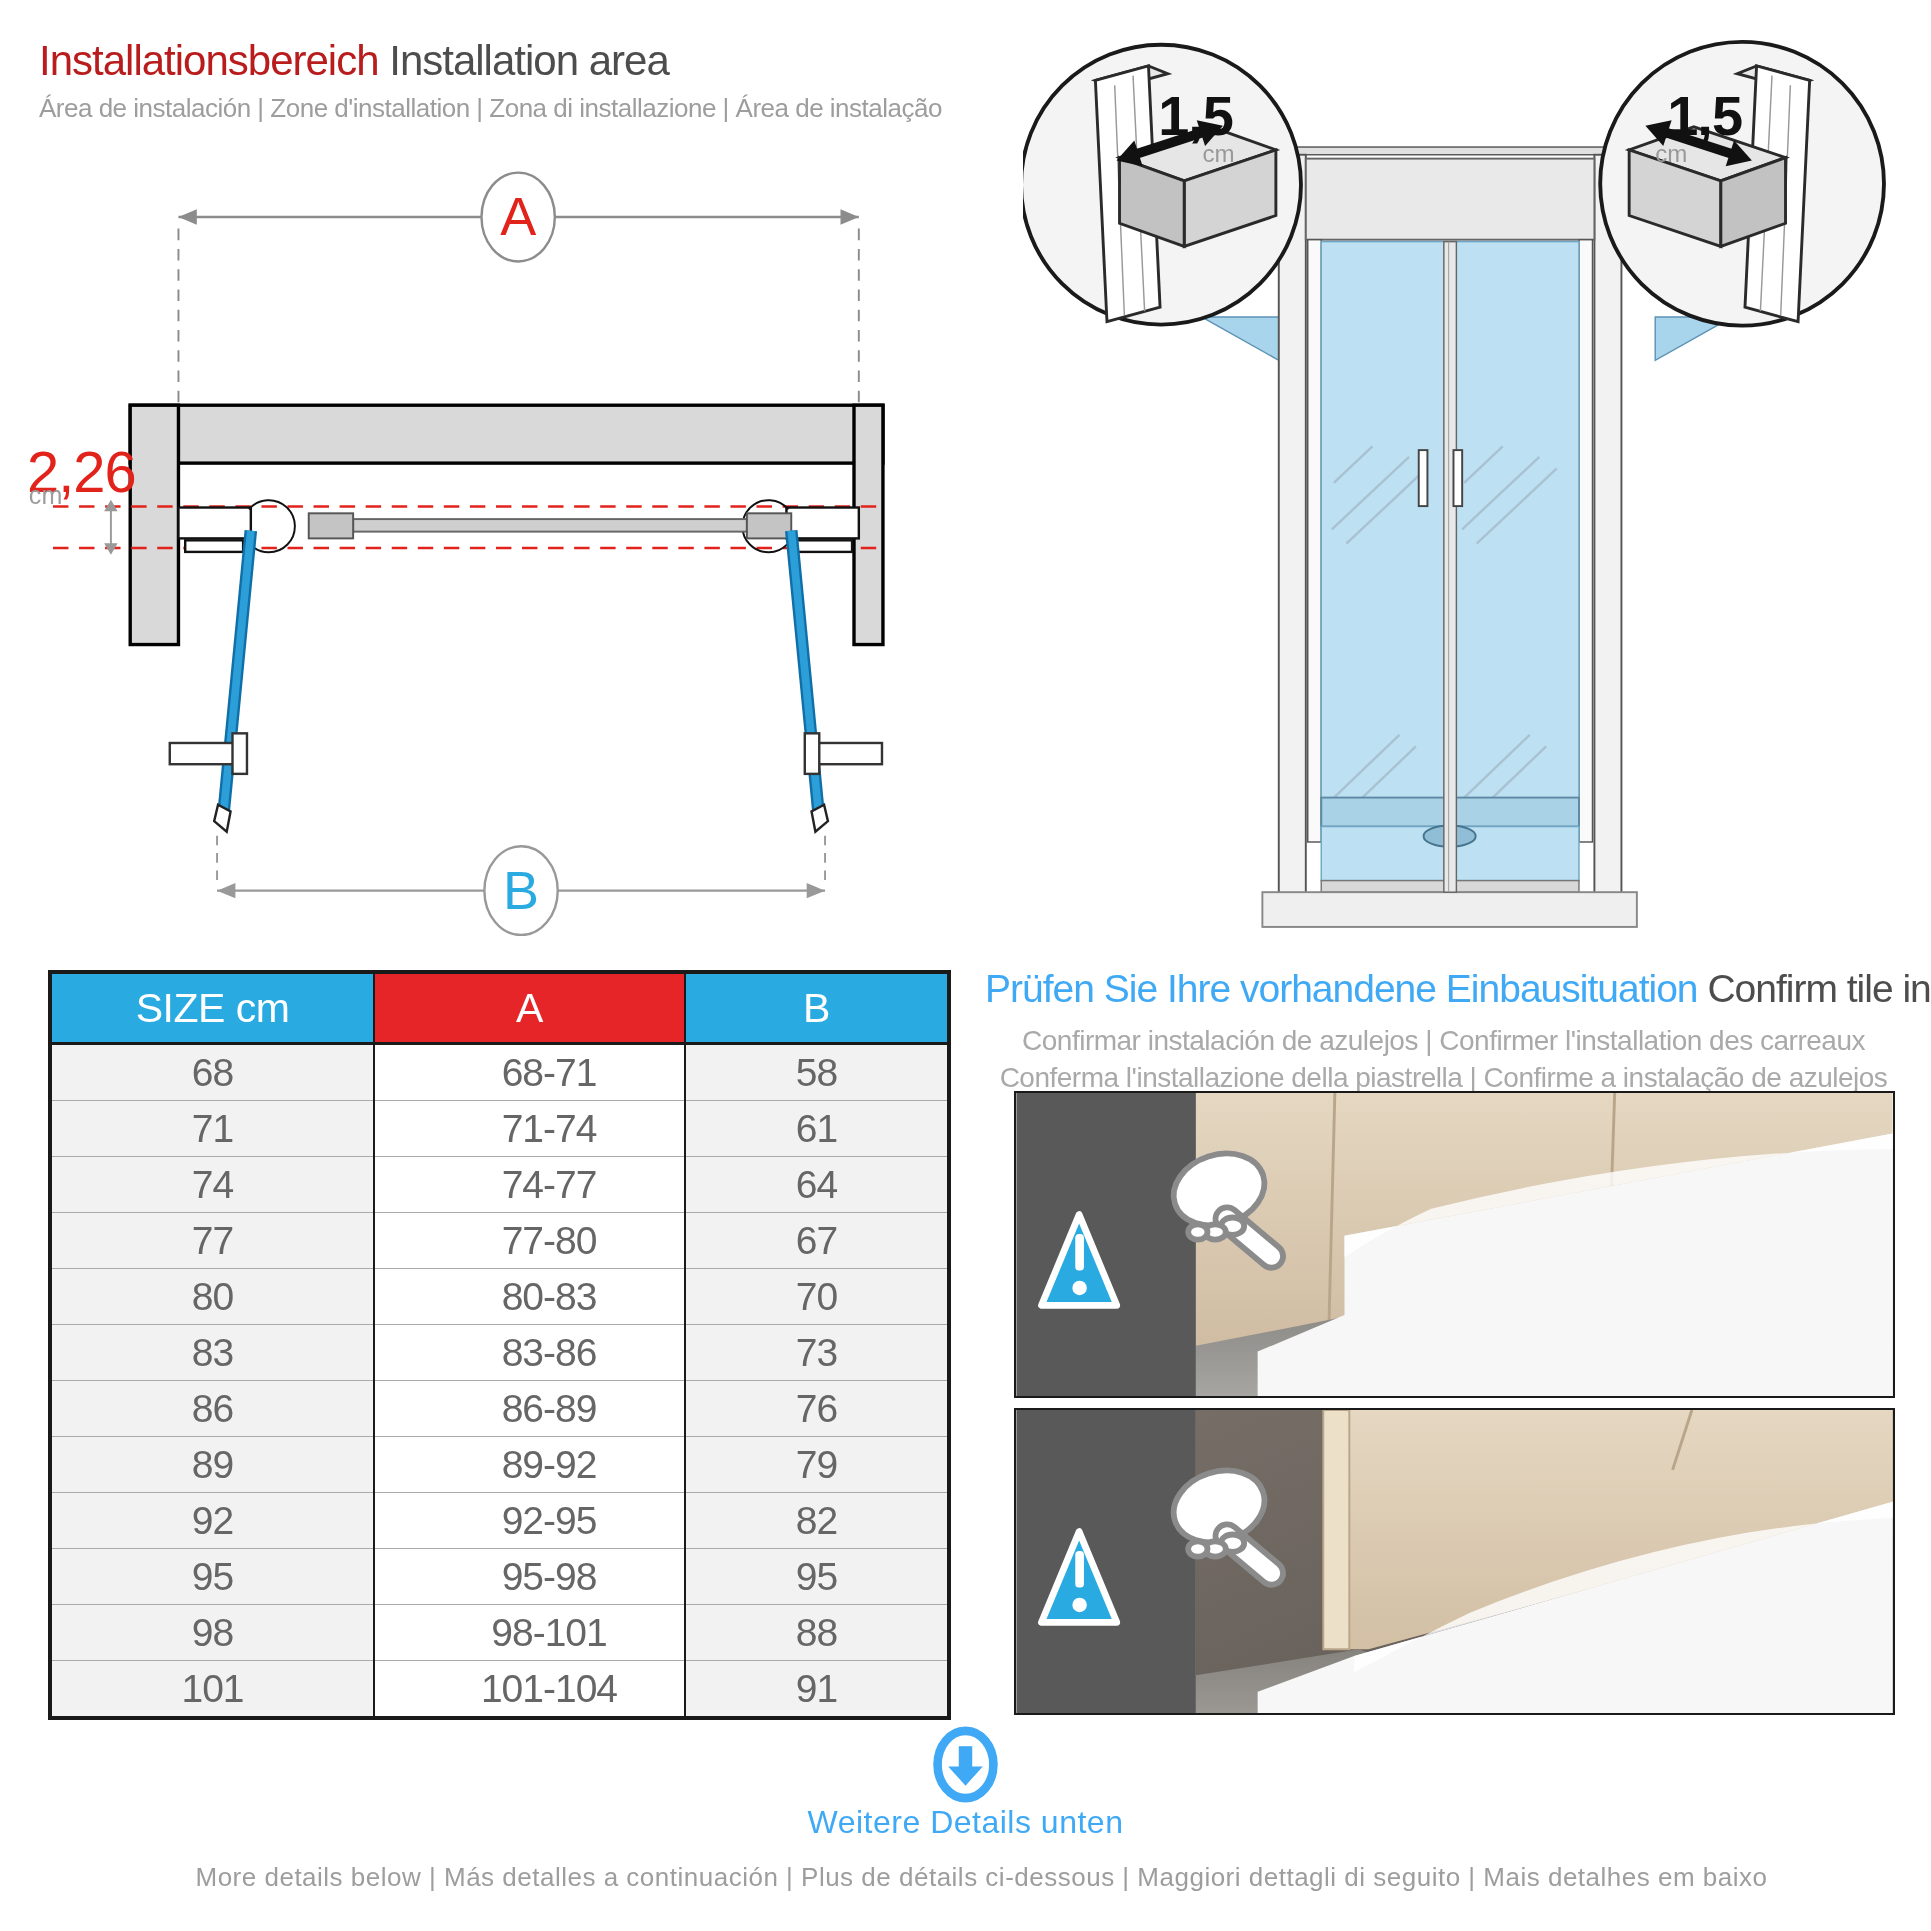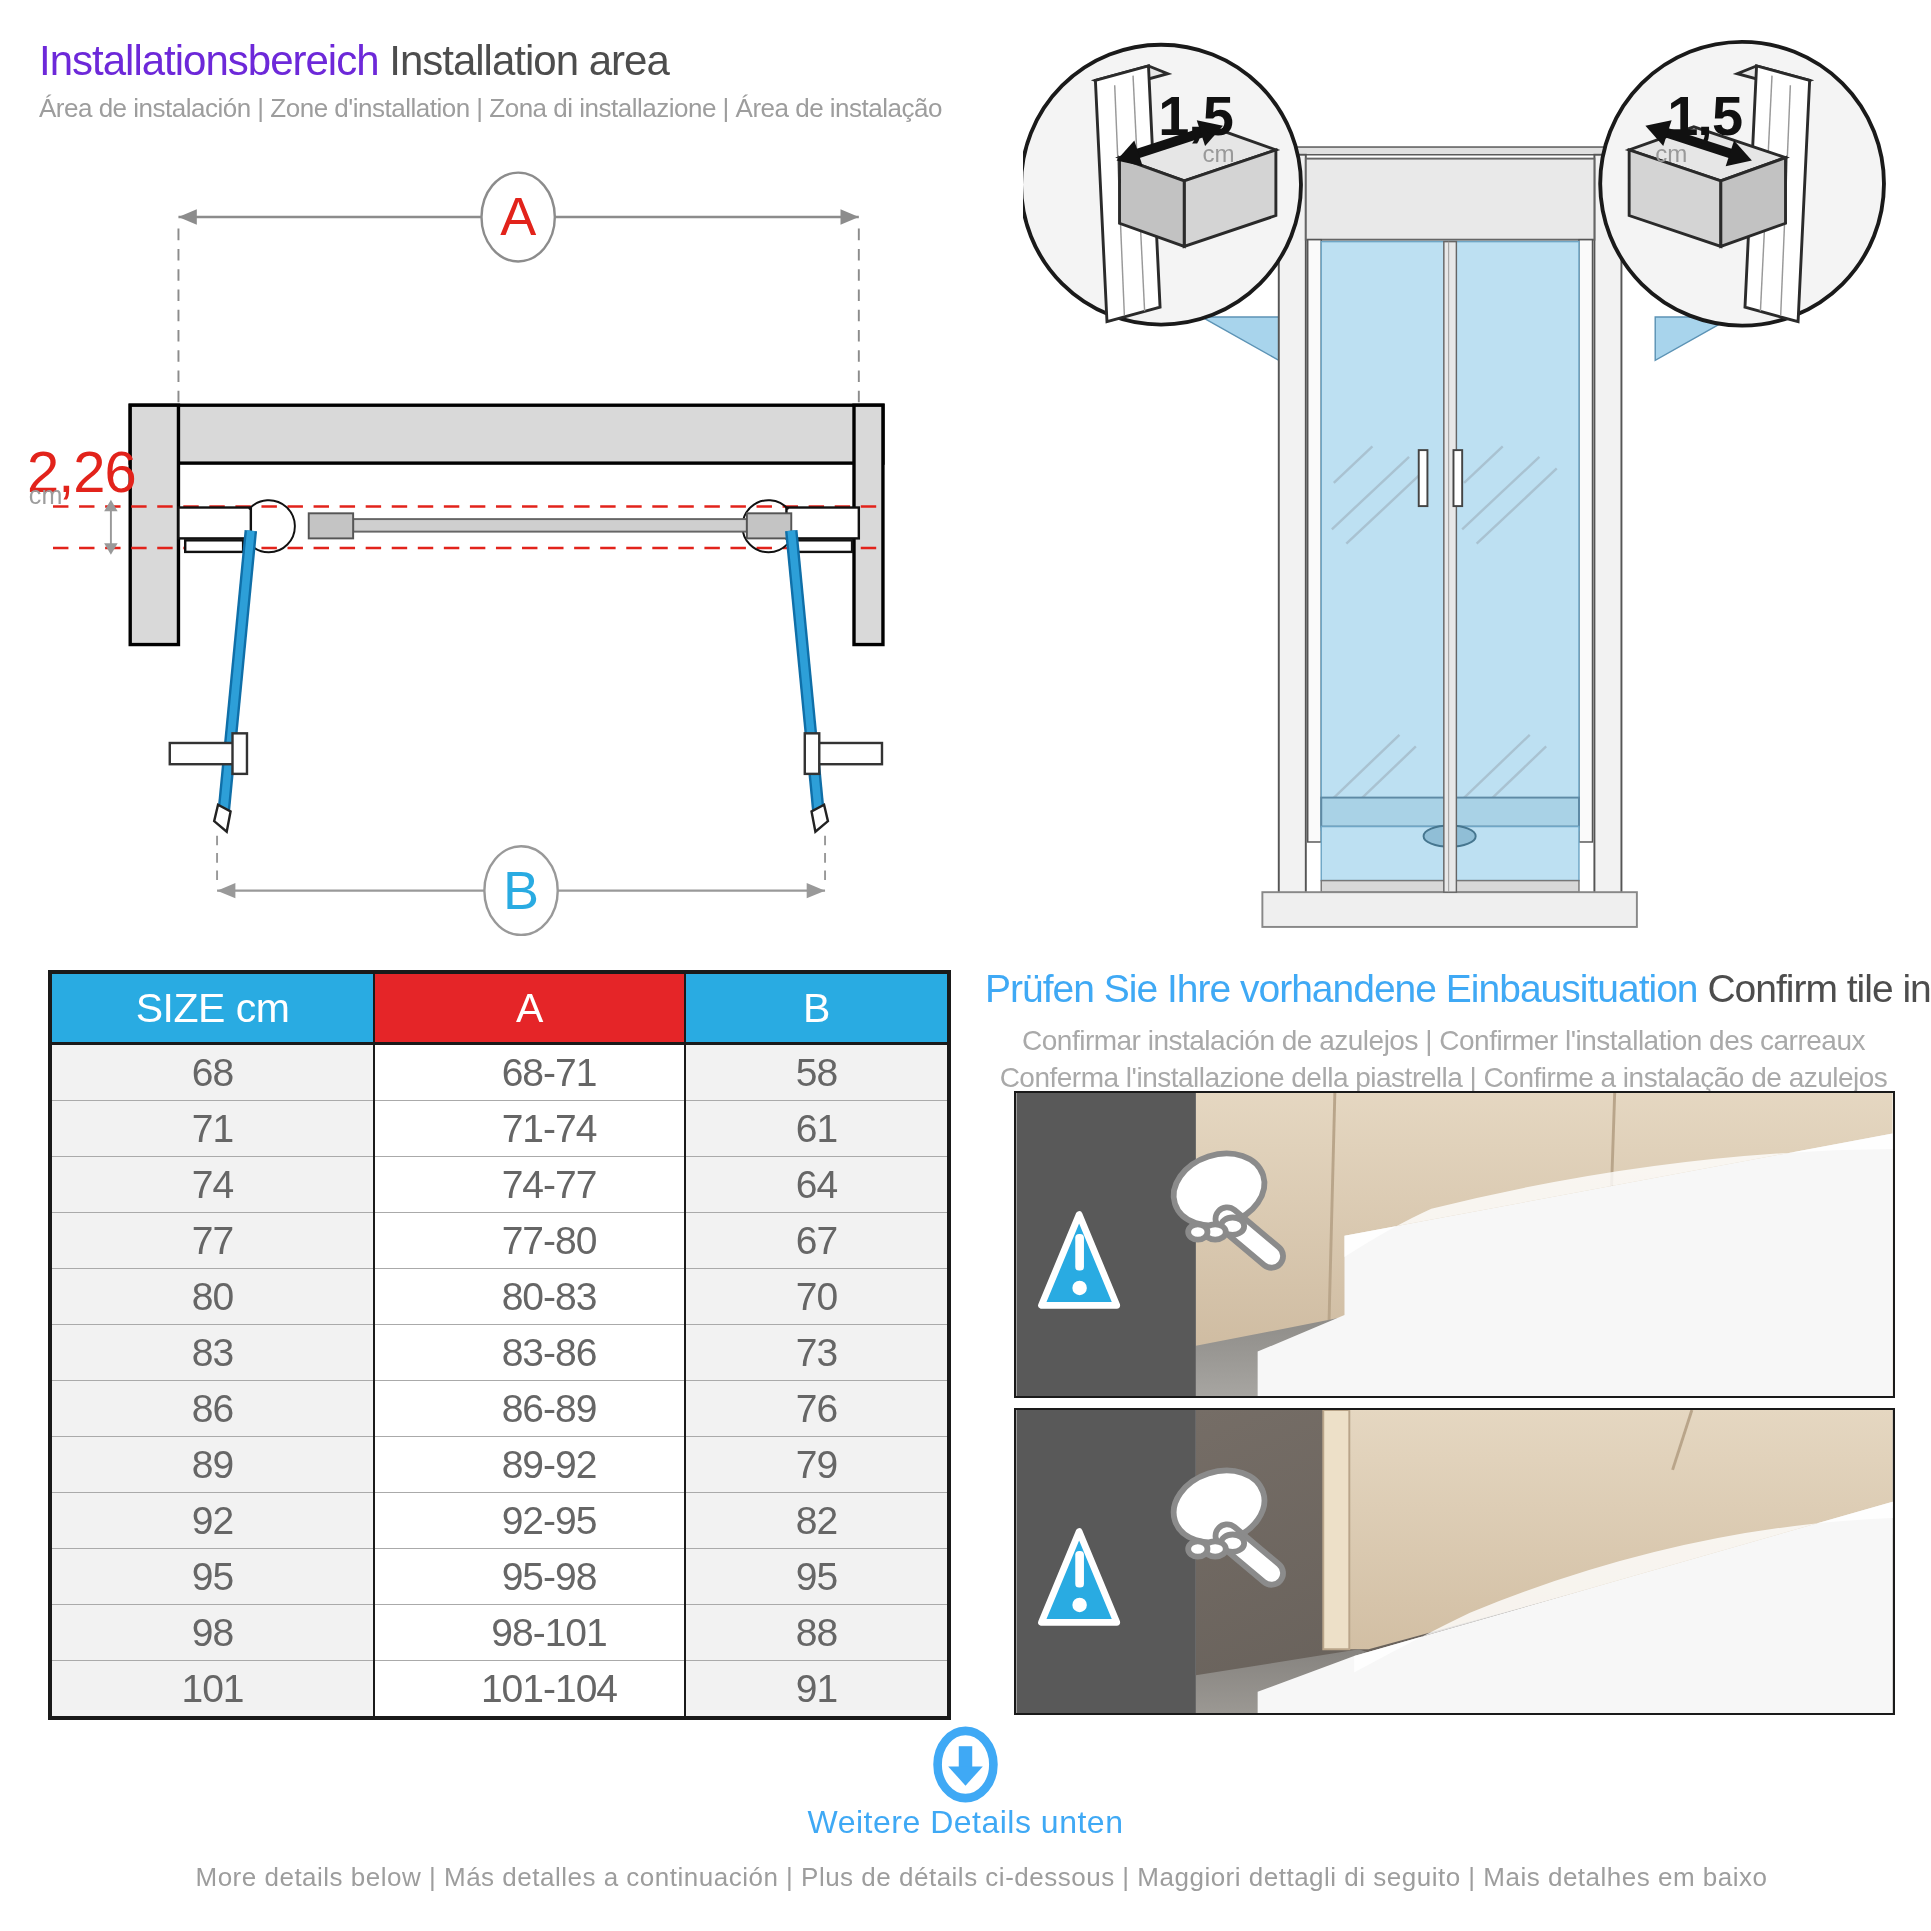--- a/index.html
+++ b/index.html
@@ -1,21 +1,21 @@
 <!DOCTYPE html>
 <html><head>
 <meta charset="utf-8">
 <style>
   html,body{margin:0;padding:0;background:#fff;}
   .page{position:relative;width:1931px;height:1931px;background:#fff;overflow:hidden;
         font-family:"Liberation Sans","DejaVu Sans",sans-serif;}
   .abs{position:absolute;}
   
   .h1{left:39px;top:37px;font-size:42px;letter-spacing:-1px;white-space:nowrap;}
-  .t-red{color:#6d28d9;text-align:center;}
+  .t-red{color:#b91c1c;text-align:center;}
   .t-dark{color:#4D4D4D;}
   .h1sub{left:39px;top:93px;font-size:26px;color:#9D9D9D;letter-spacing:-0.5px;white-space:nowrap;}
   
   .table-wrap{left:48px;top:970px;width:903px;}
   table.sizes{width:100%;border-collapse:collapse;border:4.8px solid #1a1a1a;table-layout:fixed;}
   table.sizes th{height:66px;font-size:41px;font-weight:normal;color:#fff;letter-spacing:-0.5px;
                  border-left:2.9px solid #1a1a1a;border-bottom:3.9px solid #1a1a1a;}
   table.sizes th:first-child{border-left:none;}
   table.sizes th.h-blue{background:#29ABE2;}
   table.sizes th.h-red{background:#E52528;}

